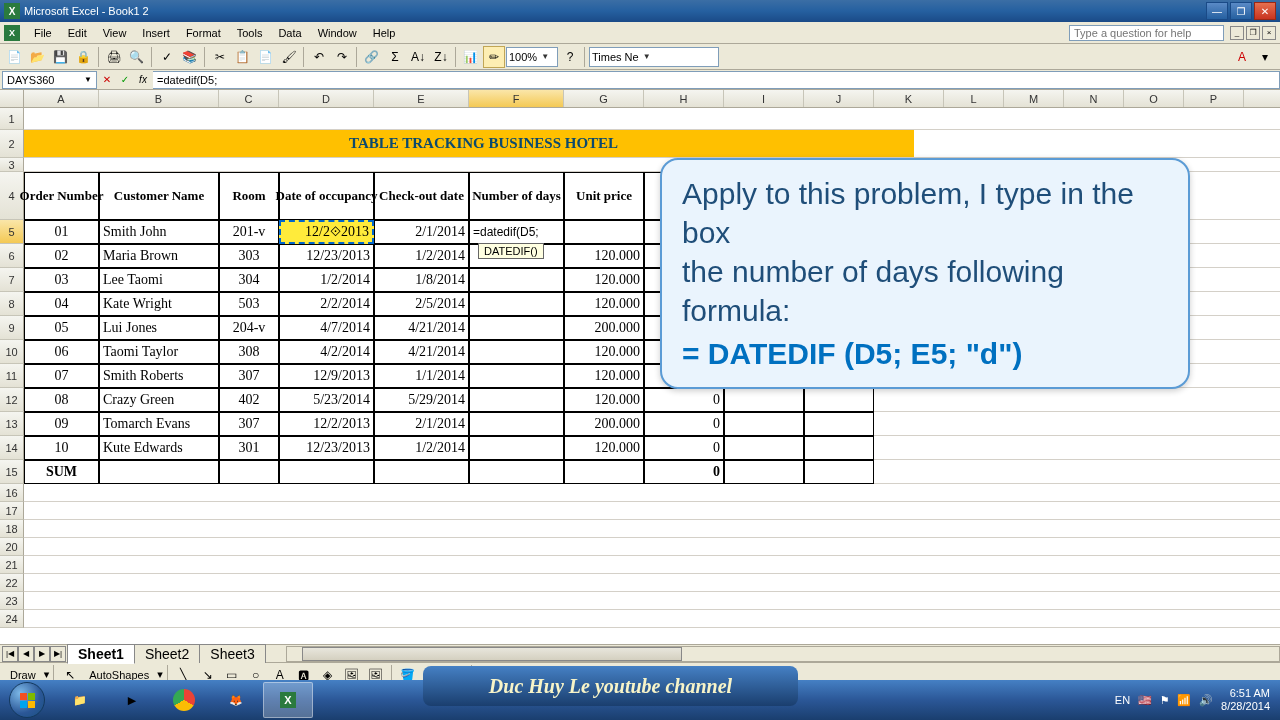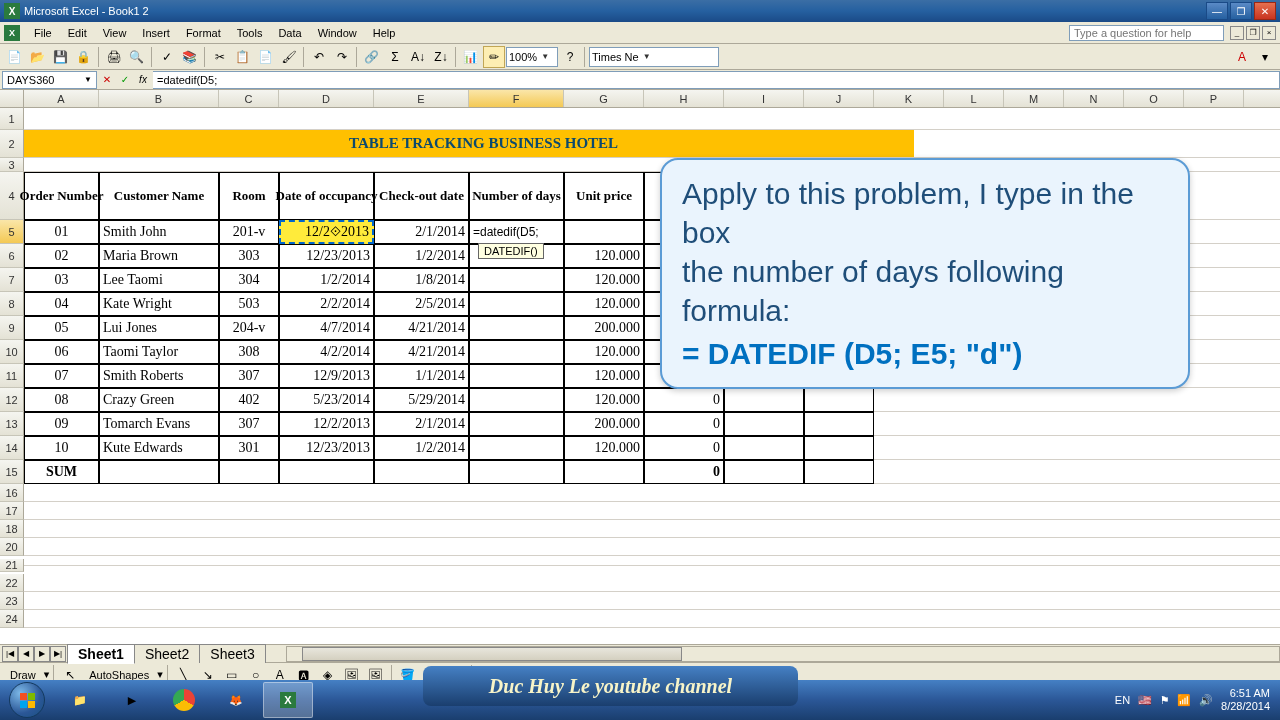--- a/index.html
+++ b/index.html
@@ -428,21 +428,21 @@
         <div class="big-empty"></div>
       </div>
       <div class="row" style="height: 18px;">
         <div class="row-h">18</div>
         <div class="big-empty"></div>
       </div>
       <div class="row" style="height: 18px;">
         <div class="row-h">20</div>
         <div class="big-empty"></div>
       </div>
-      <div class="row" style="height: 18px; align-items: center;">
+      <div class="row" style="height: 18px;">
         <div class="row-h">21</div>
         <div class="big-empty"></div>
       </div>
       <div class="row" style="height: 18px;">
         <div class="row-h">22</div>
         <div class="big-empty"></div>
       </div>
       <div class="row" style="height: 18px;">
         <div class="row-h">23</div>
         <div class="big-empty"></div>

